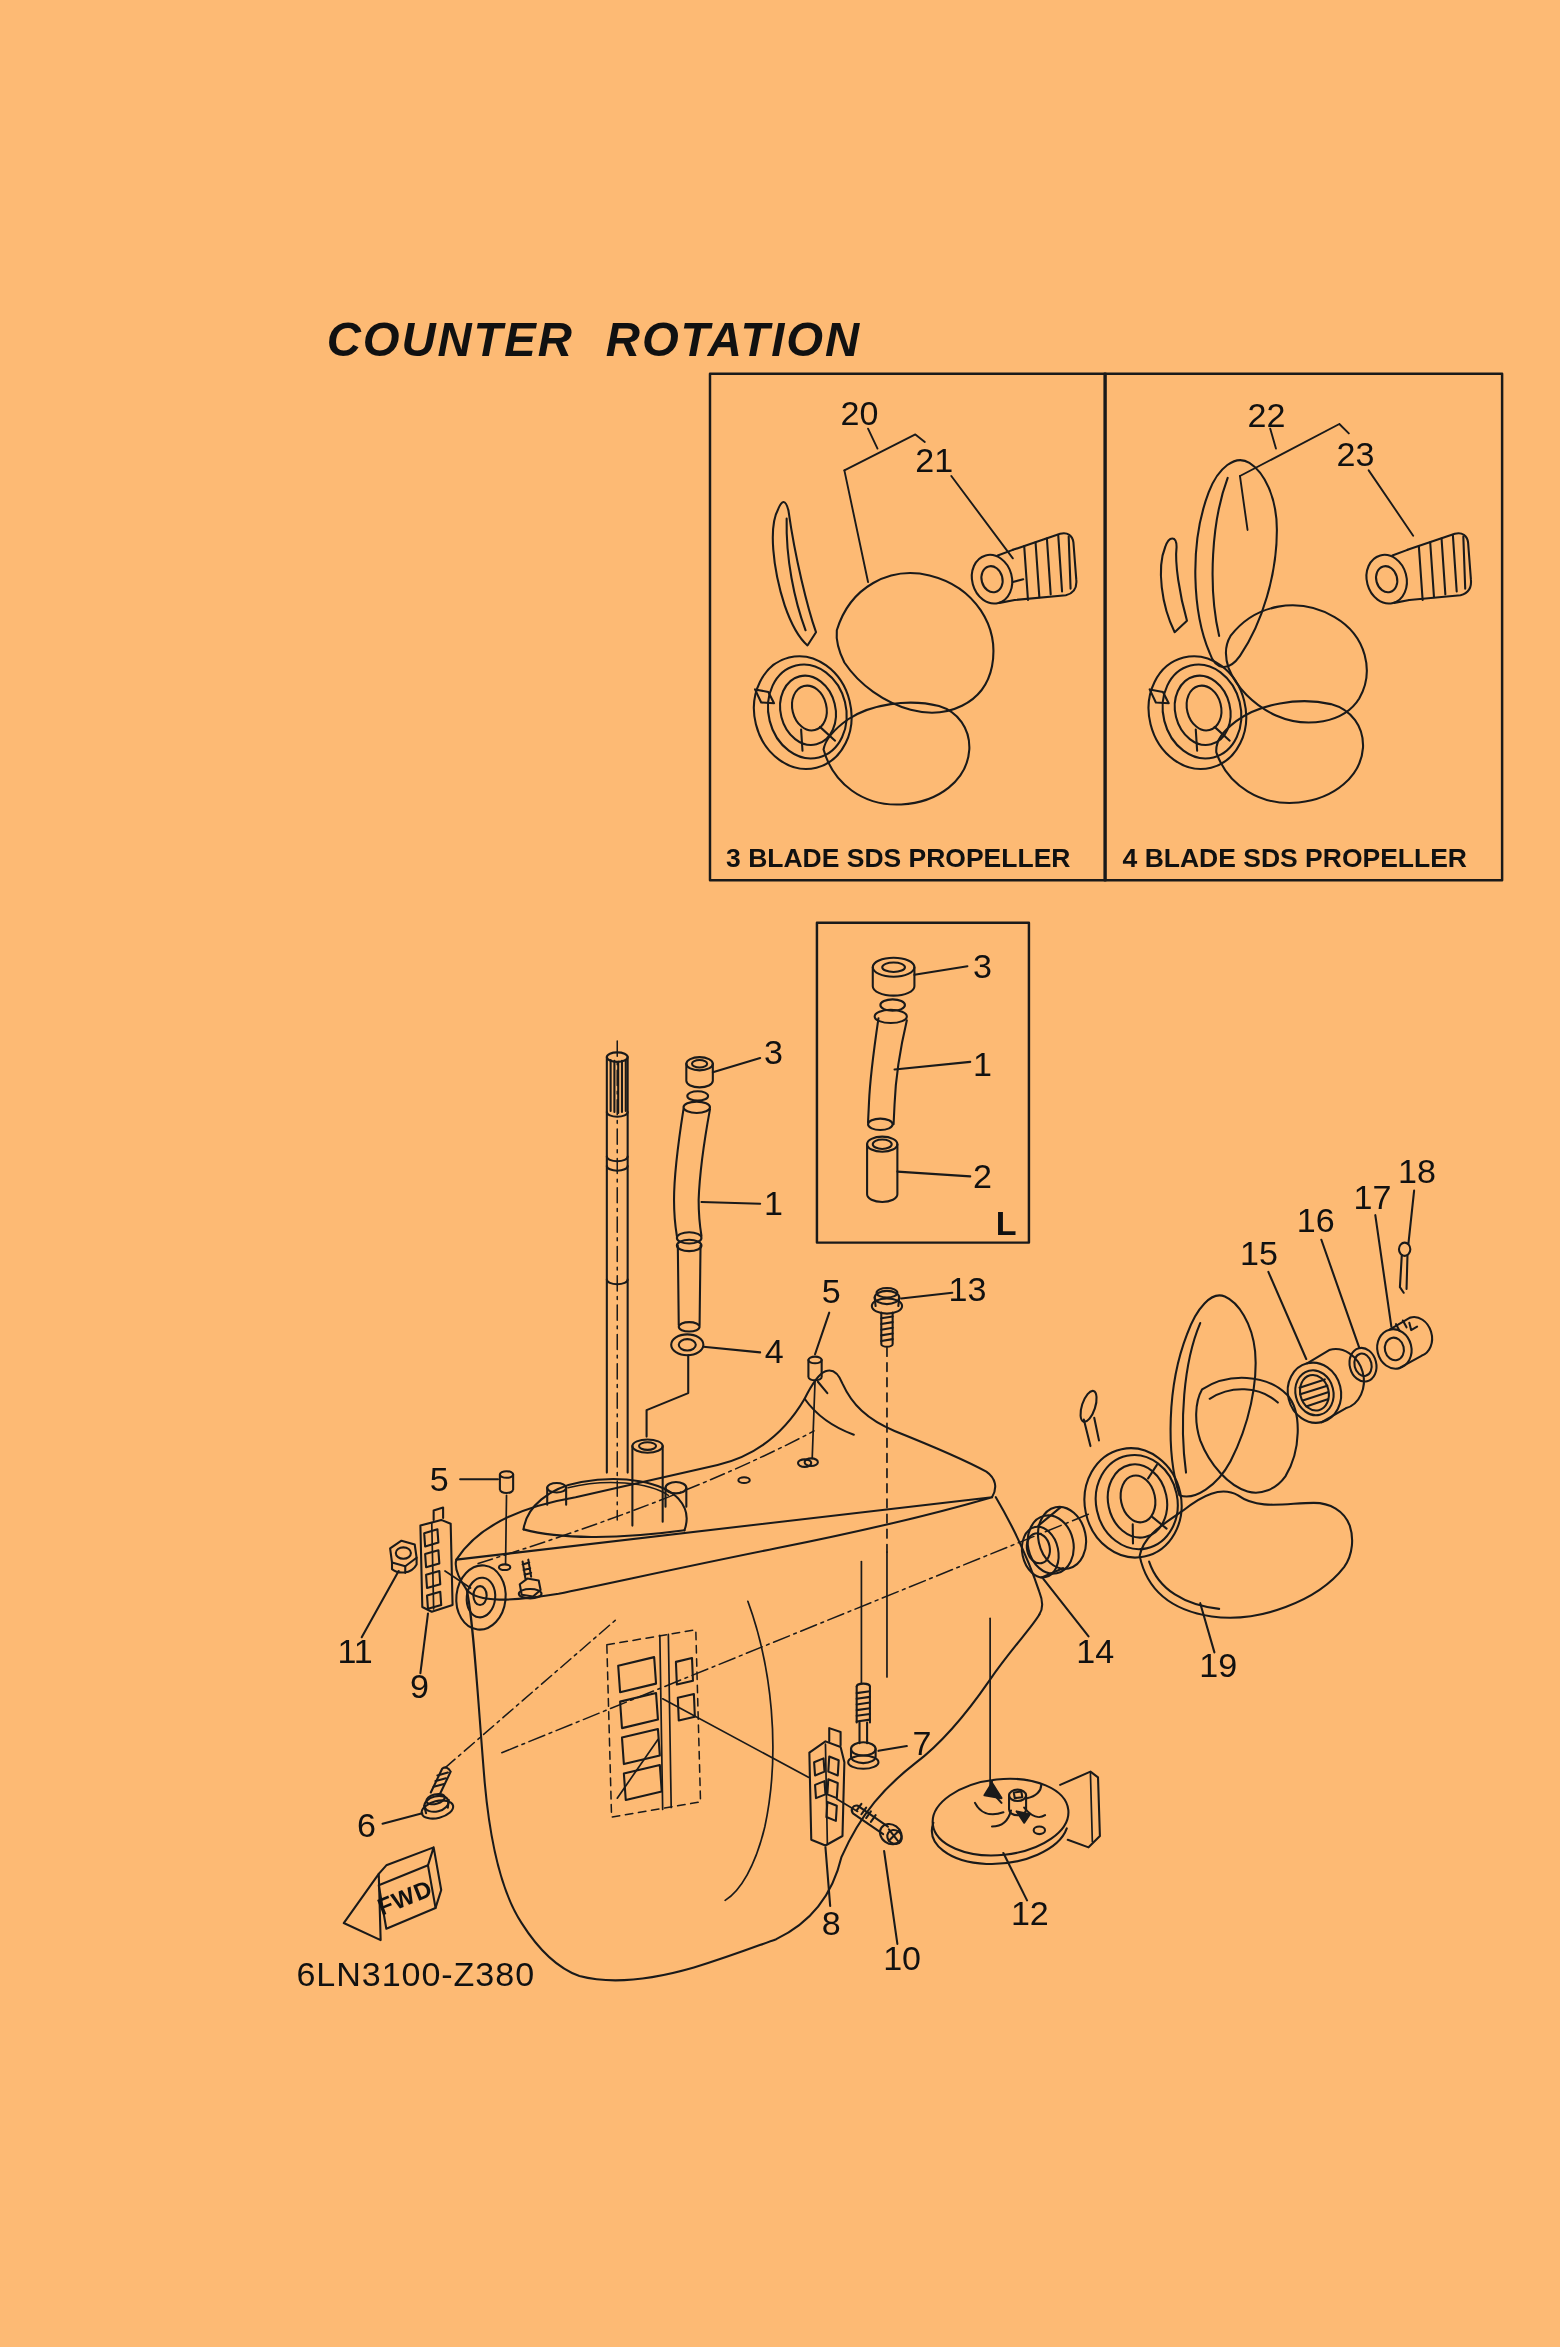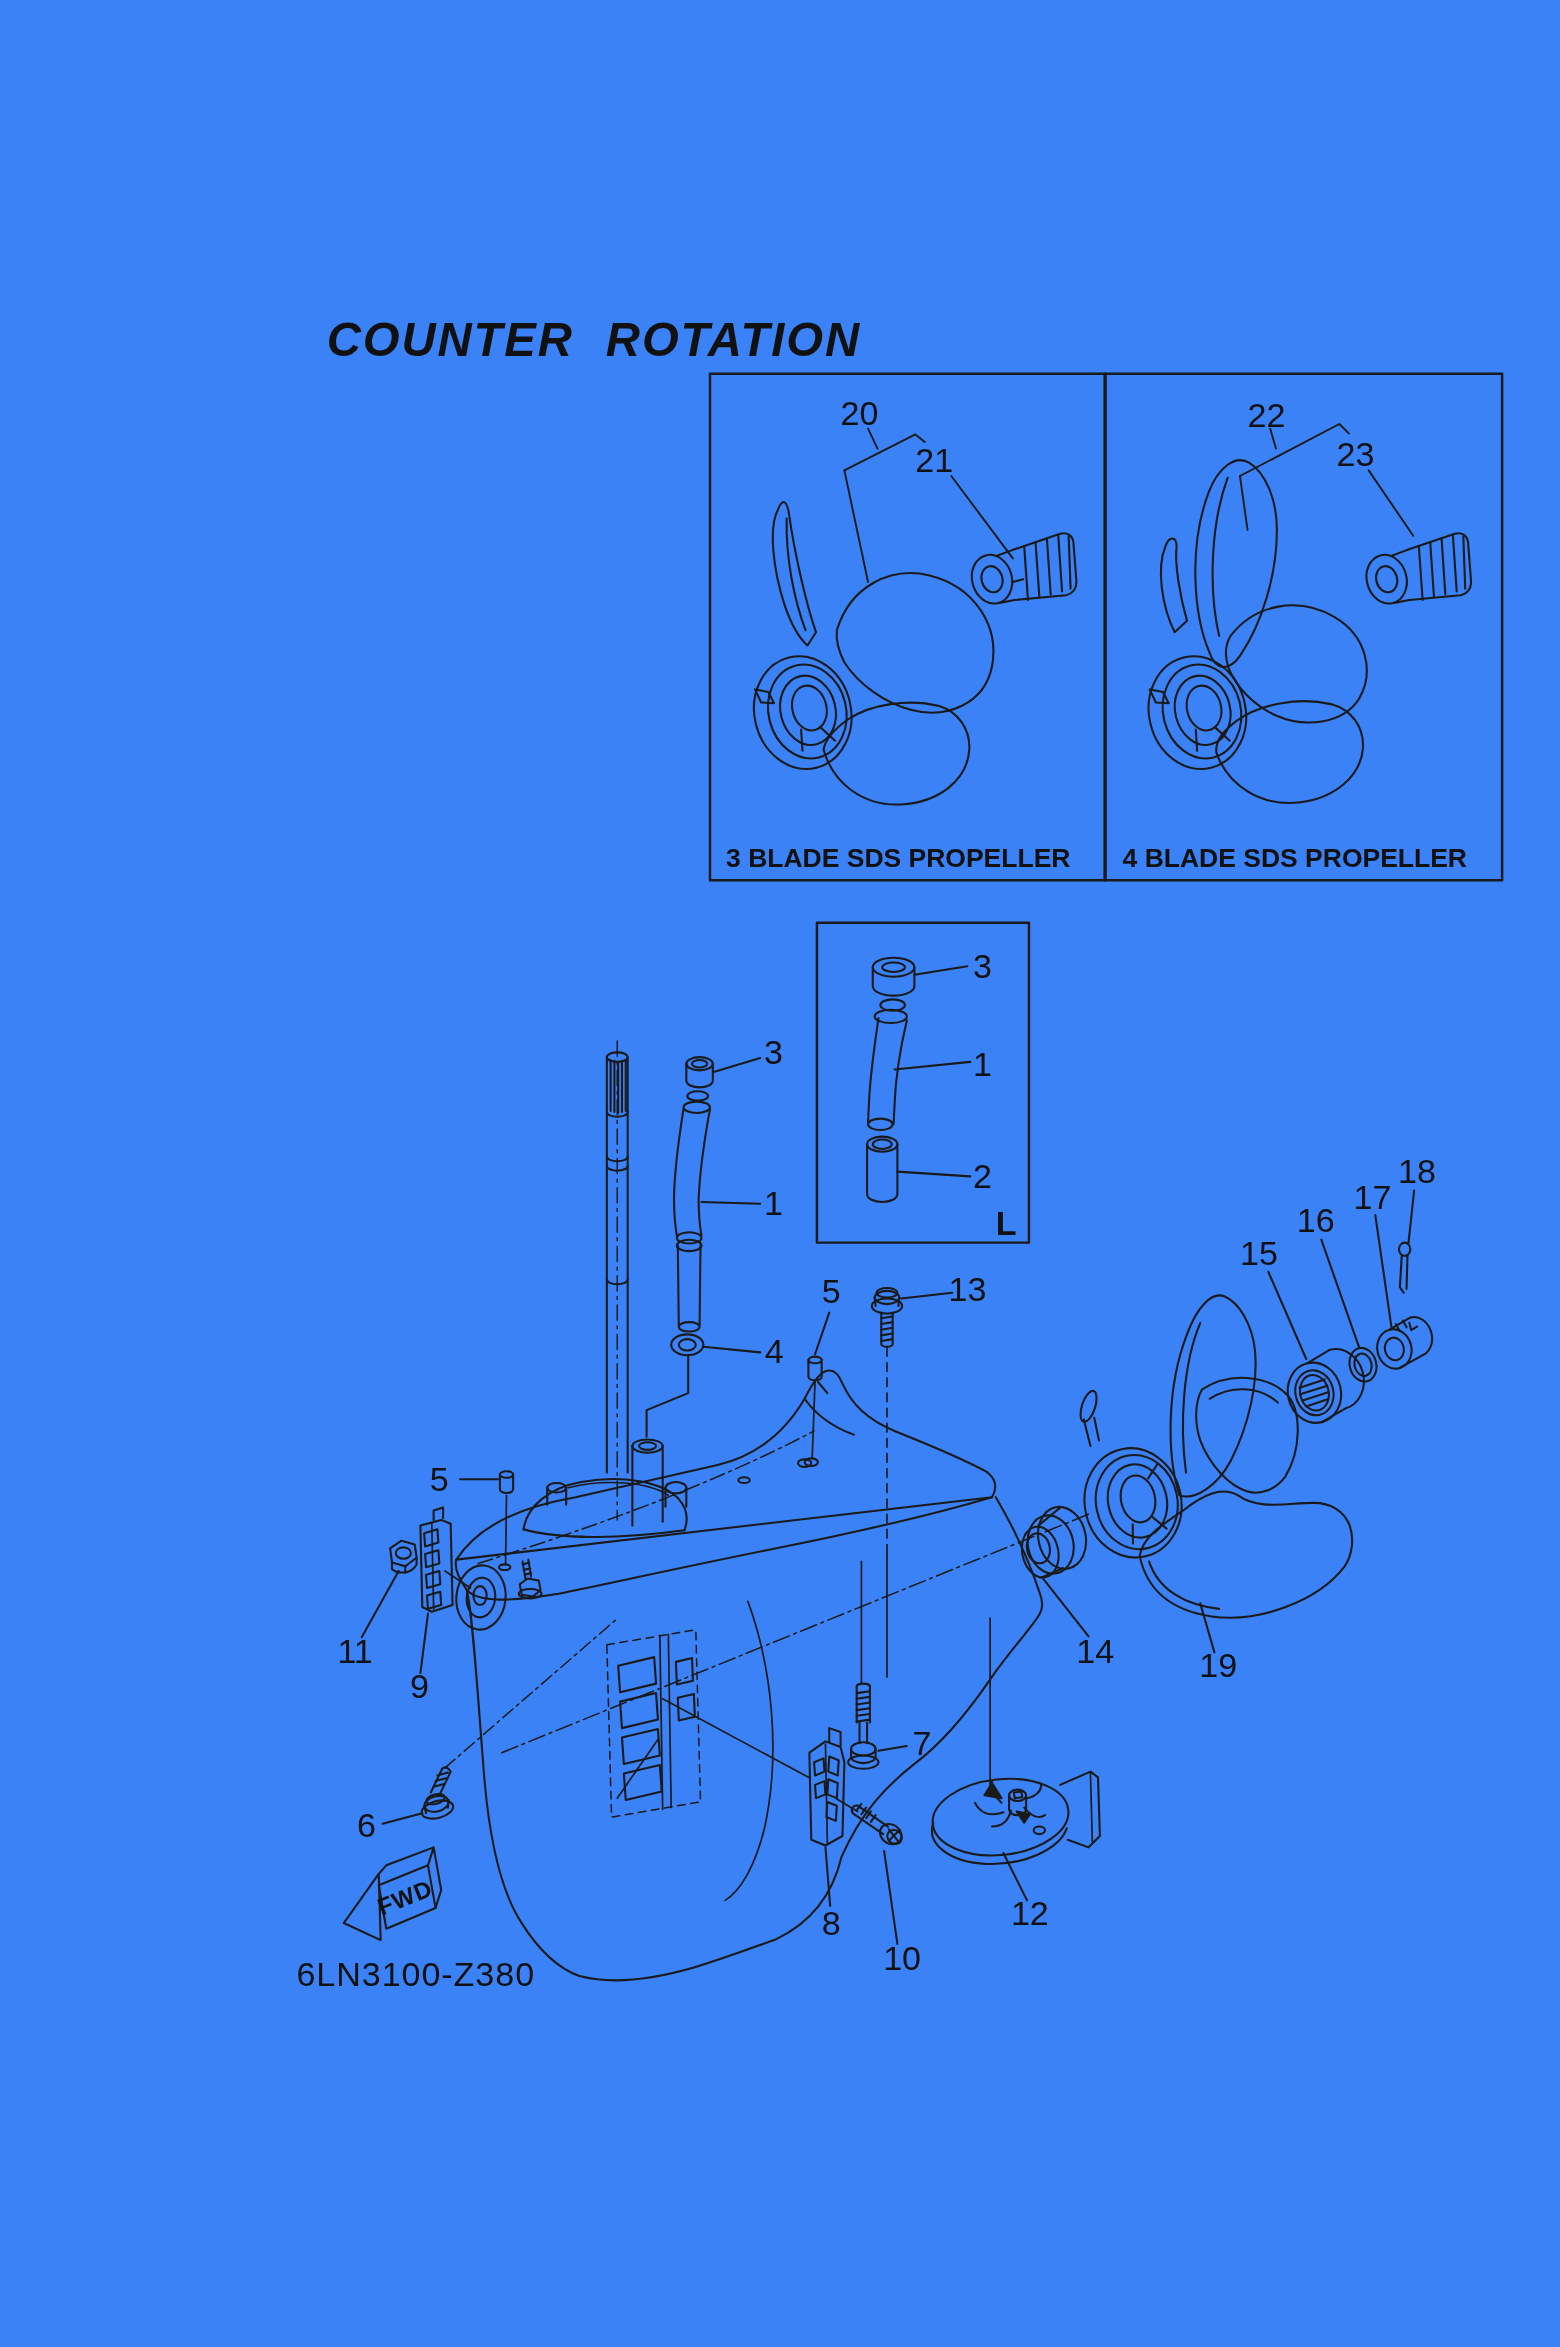--- a/index.html
+++ b/index.html
@@ -1,20 +1,20 @@
 <!DOCTYPE html>
 <html style="font-size:15px"><head>
 <meta charset="utf-8">
 <style>
   html,body{margin:0;padding:0;background:#e8e8e8;}
   .page{
     position:relative;
     width:1561px;height:2348px;
     margin:0 auto;
-    background:#3b82f6;
+    background:#fdba74;
     font-family:"Liberation Sans", sans-serif;
     overflow:hidden;
   }
   svg{display:block;}
   .title-text{
     font-family:"Liberation Sans", sans-serif;
     font-size:50px;
     font-style:italic;
     font-weight:bold;
     letter-spacing:2px;

